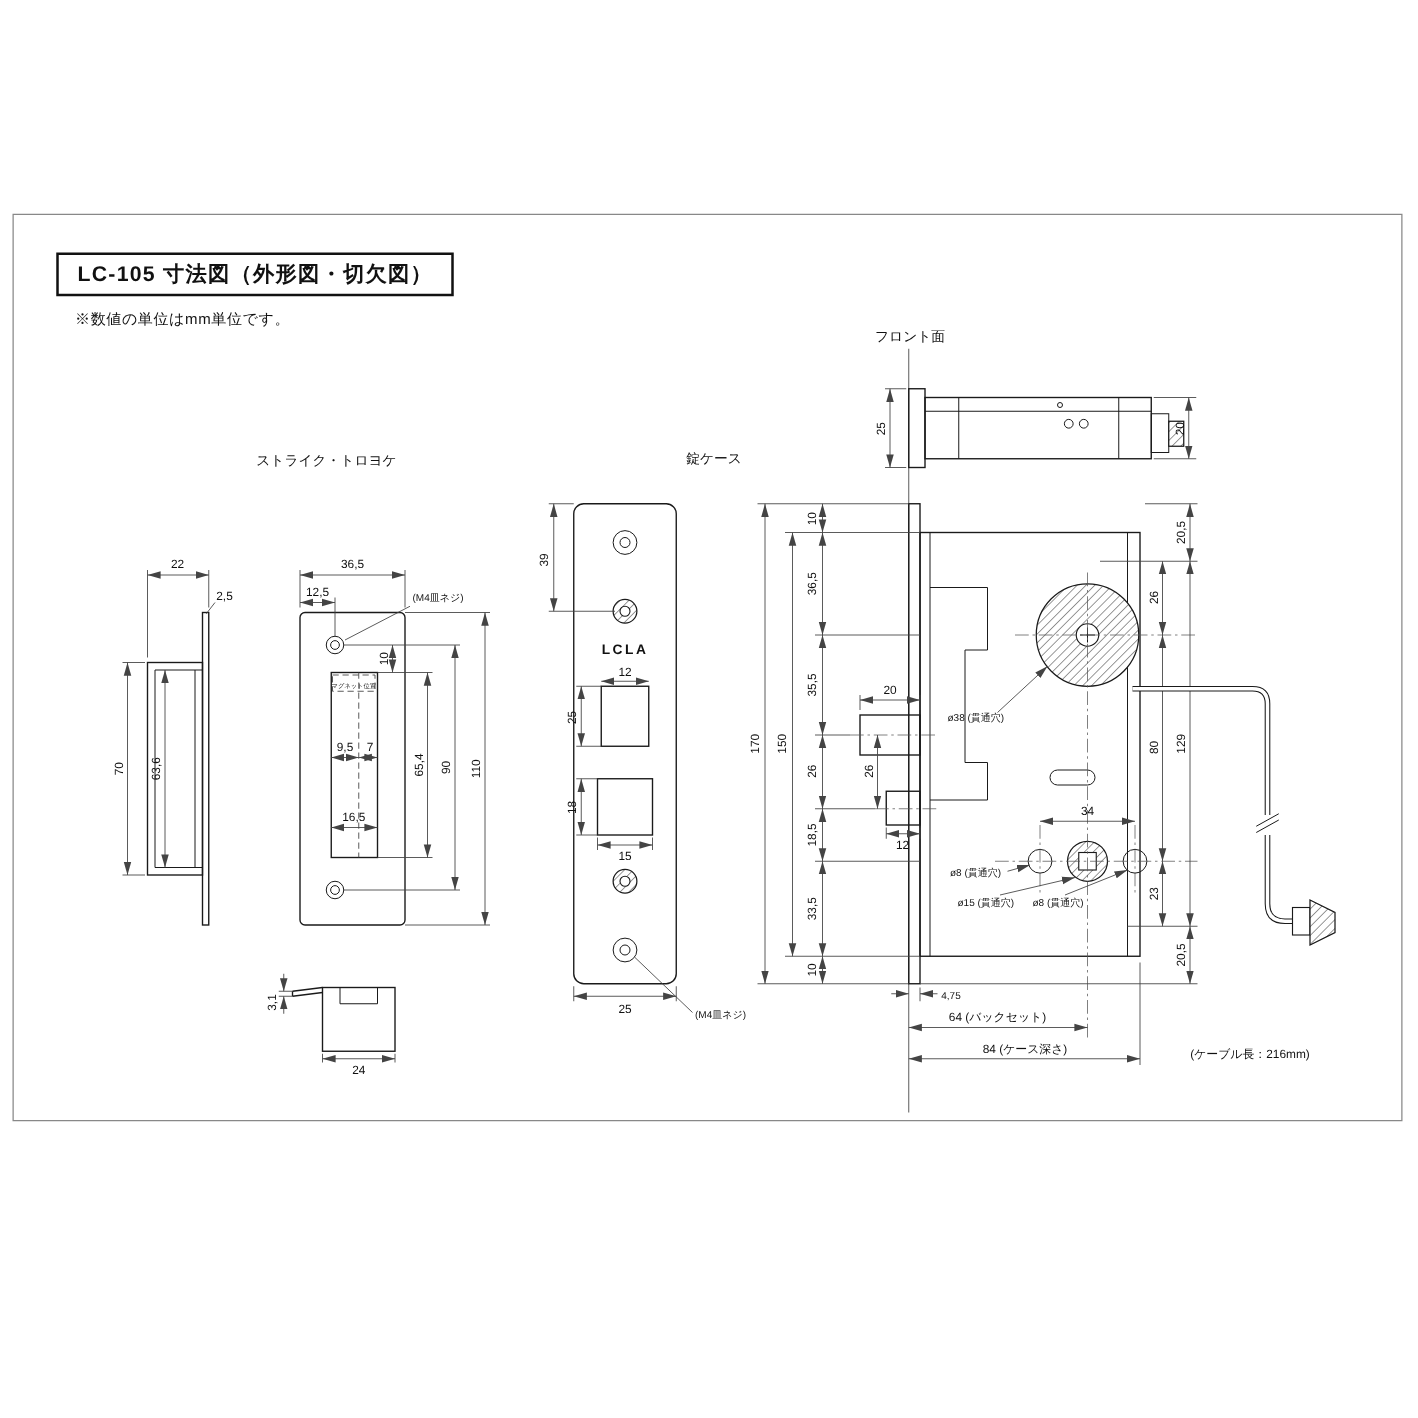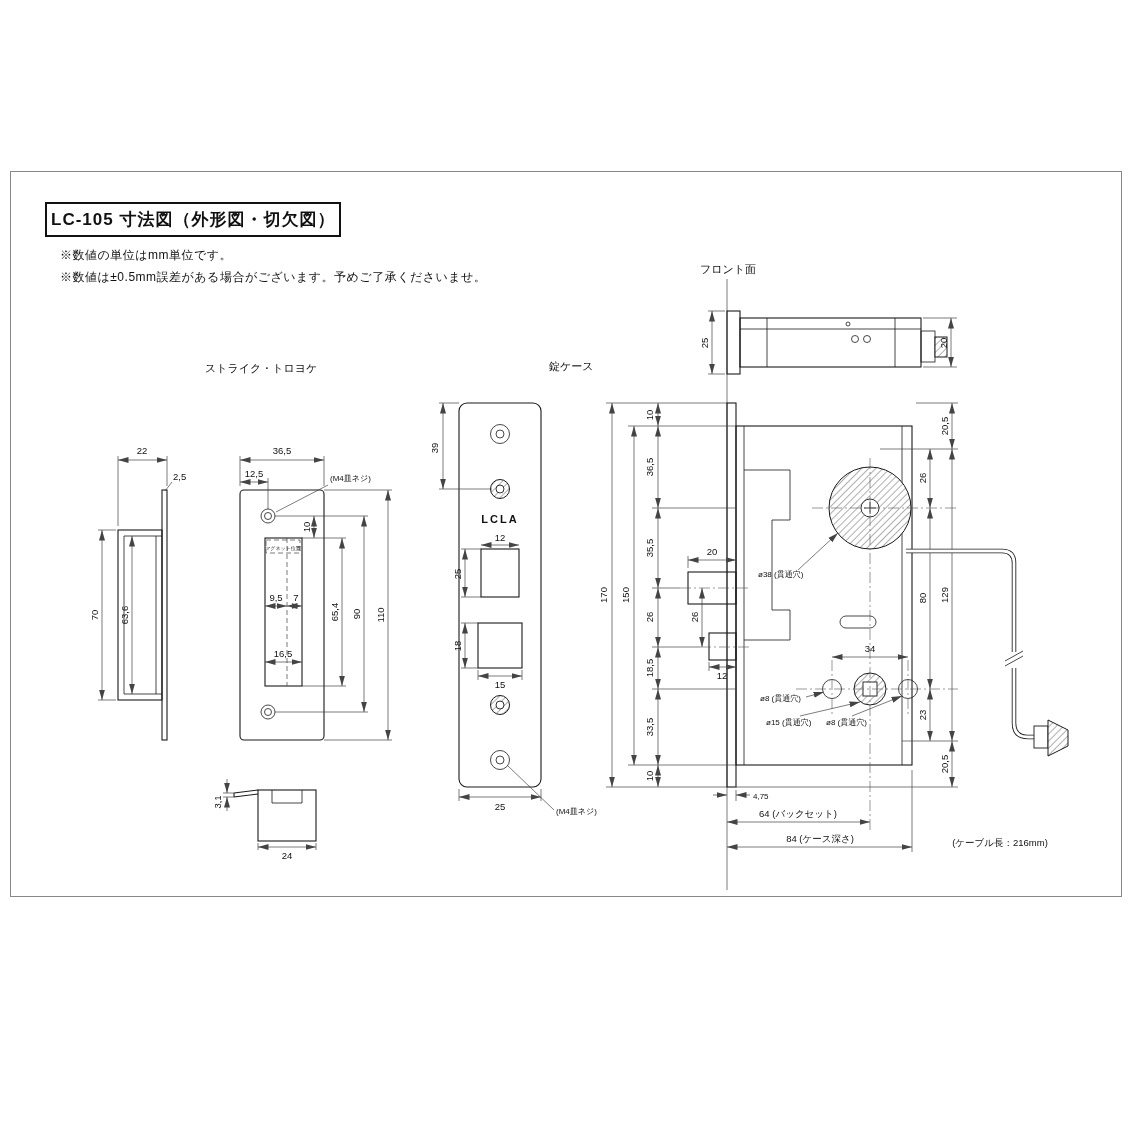--- a/index.html
+++ b/index.html
@@ -1,21 +1,21 @@
 <!DOCTYPE html>
 <html><head>
 <meta charset="utf-8">
 <style>
   html,body { margin:0; padding:0; background:#fff; }
   .page { position:relative; width:1134px; height:1134px; background:#fff;
           font-family:"Liberation Sans", sans-serif; color:#111; overflow:hidden; }
   .frame { position:absolute; left:10px; top:171px; width:1112px; height:726px;
            border:1px solid #888; box-sizing:border-box; }
   .title-box { position:absolute; left:45px; top:202px; border:2px solid #111;
-               padding:4px 4px; font-size:17px; font-weight:bold; letter-spacing:1px;
+               padding:4px 15px; font-size:17px; font-weight:bold; letter-spacing:1px;
                background:#fff; white-space:nowrap; }
   .note { position:absolute; left:60px; font-size:12px; letter-spacing:0.5px; }
   .note1 { top:247px; } .note2 { top:269px; }
   svg { position:absolute; left:0; top:0; }
   svg text { font-family:"Liberation Sans", sans-serif; font-size:9.5px; fill:#111; }
   .tm { text-anchor:middle; }
   .f8 { font-size:8px; } .f5 { font-size:5px; } .f11 { font-size:11px; }
   .brand { font-size:11px; font-weight:bold; letter-spacing:2px; text-anchor:middle; }
   .s  { stroke:#1a1a1a; stroke-width:1.1; fill:none; }
   .s2 { stroke:#1a1a1a; stroke-width:0.8; fill:none; }
@@ -30,21 +30,20 @@
   .hf { fill:url(#hatch); stroke:#1a1a1a; stroke-width:1; }
   .wht { fill:#fff; stroke:#1a1a1a; stroke-width:0.9; }
 </style>
 </head>
 <body>
 
 <div class="page">
   <div class="frame"></div>
   <div class="title-box">LC-105 寸法図（外形図・切欠図）</div>
   <div class="note note1">※数値の単位はmm単位です。</div>
-  <div class="note note2">※数値は±0.5mm誤差がある場合がございます。予めご了承くださいませ。</div>
 
   <svg width="1134" height="1134" viewBox="0 0 1134 1134">
     <defs>
       <marker id="arr" markerUnits="userSpaceOnUse" markerWidth="11" markerHeight="8" refX="10.5" refY="4" orient="auto-start-reverse">
         <path d="M0,1 L10.5,4 L0,7 Z" fill="#444"></path>
       </marker>
       <pattern id="hatch" width="5" height="5" patternUnits="userSpaceOnUse" patternTransform="rotate(45)">
         <rect width="5" height="5" fill="#fff"></rect>
         <path d="M0,0 L0,5" stroke="#333" stroke-width="0.8"></path>
       </pattern>

